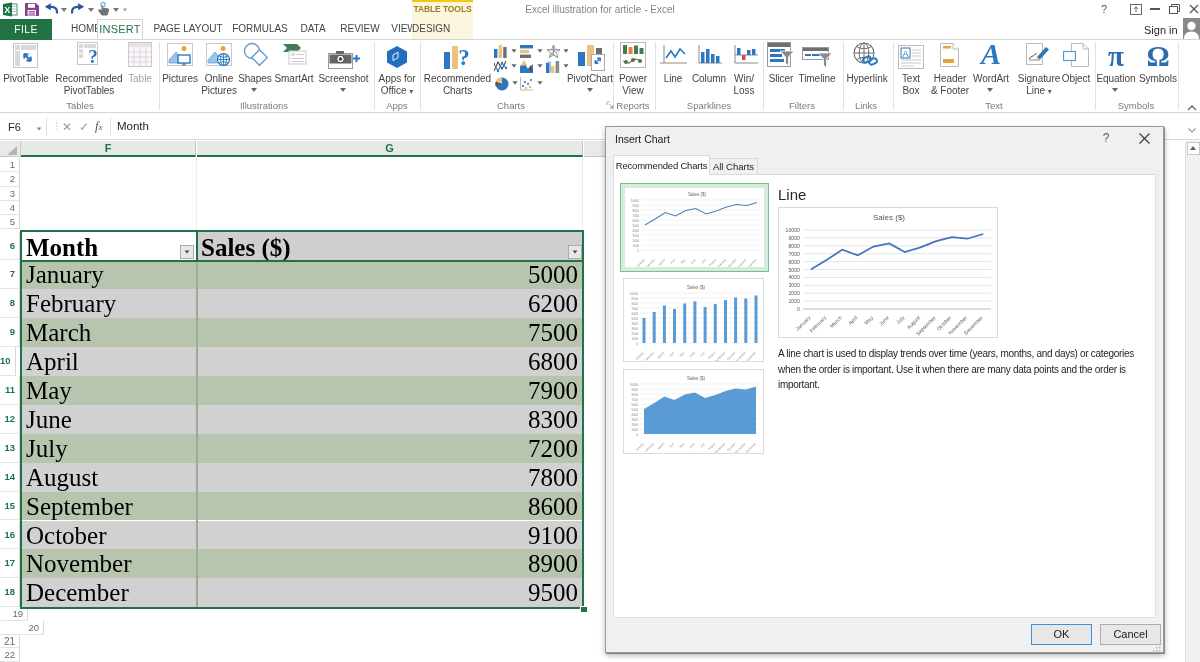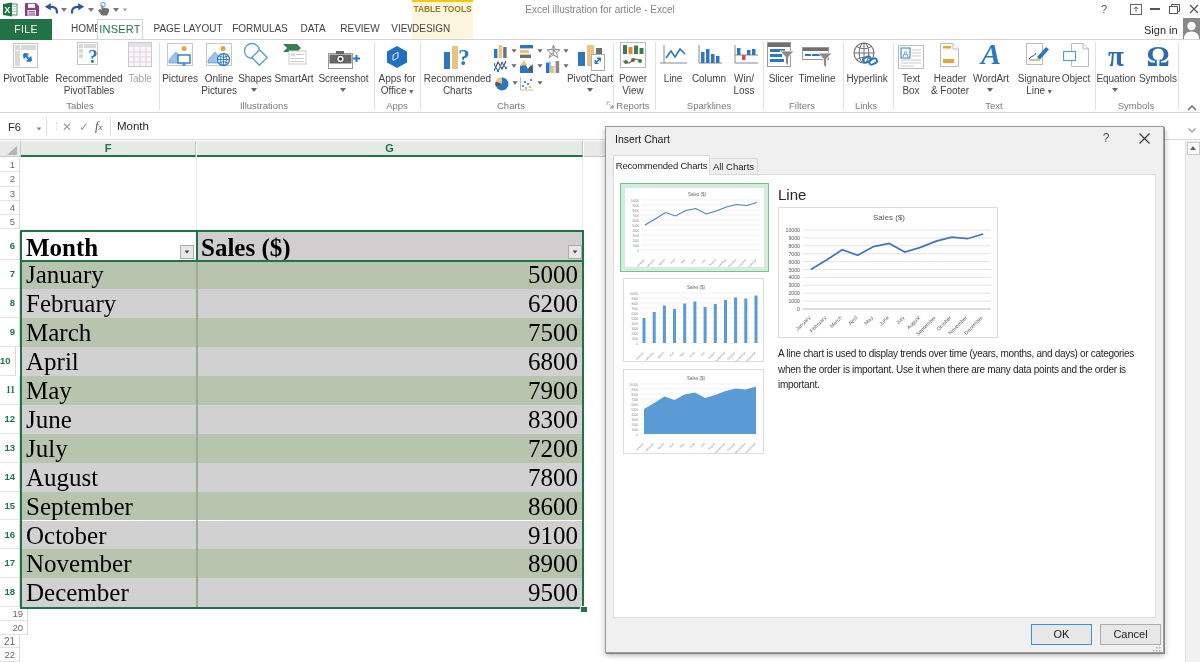--- a/index.html
+++ b/index.html
@@ -360,30 +360,30 @@
 <div class="a" style="left:0;top:158.2px;width:20px;height:14.2px;border-bottom:1px solid #e3e3e3;border-right:1px solid #d8d8d8;box-sizing:border-box;color:#6a6a6a;font-size:9.5px;text-align:right;padding-right:4px;line-height:14px;">1</div>
 <div class="a" style="left:0;top:172.4px;width:20px;height:14.2px;border-bottom:1px solid #e3e3e3;border-right:1px solid #d8d8d8;box-sizing:border-box;color:#6a6a6a;font-size:9.5px;text-align:right;padding-right:4px;line-height:14px;">2</div>
 <div class="a" style="left:0;top:186.6px;width:20px;height:14.2px;border-bottom:1px solid #e3e3e3;border-right:1px solid #d8d8d8;box-sizing:border-box;color:#6a6a6a;font-size:9.5px;text-align:right;padding-right:4px;line-height:14px;">3</div>
 <div class="a" style="left:0;top:200.8px;width:20px;height:14.2px;border-bottom:1px solid #e3e3e3;border-right:1px solid #d8d8d8;box-sizing:border-box;color:#6a6a6a;font-size:9.5px;text-align:right;padding-right:4px;line-height:14px;">4</div>
 <div class="a" style="left:0;top:215.0px;width:20px;height:14.2px;border-bottom:1px solid #e3e3e3;border-right:1px solid #d8d8d8;box-sizing:border-box;color:#6a6a6a;font-size:9.5px;text-align:right;padding-right:4px;line-height:14px;">5</div>
 <div class="a" style="left:0;top:231.5px;width:20px;height:28.9px;border-bottom:1px solid #e3e3e3;border-right:1px solid #d8d8d8;box-sizing:border-box;color:#217346;font-weight:bold;font-size:9.5px;text-align:right;padding-right:4px;line-height:28.9px;">6</div>
 <div class="a" style="left:0;top:260.4px;width:20px;height:28.9px;border-bottom:1px solid #e3e3e3;border-right:1px solid #d8d8d8;box-sizing:border-box;color:#217346;font-weight:bold;font-size:9.5px;text-align:right;padding-right:4px;line-height:28.9px;">7</div>
 <div class="a" style="left:0;top:289.3px;width:20px;height:28.9px;border-bottom:1px solid #e3e3e3;border-right:1px solid #d8d8d8;box-sizing:border-box;color:#217346;font-weight:bold;font-size:9.5px;text-align:right;padding-right:4px;line-height:28.9px;">8</div>
 <div class="a" style="left:0;top:318.2px;width:20px;height:28.9px;border-bottom:1px solid #e3e3e3;border-right:1px solid #d8d8d8;box-sizing:border-box;color:#217346;font-weight:bold;font-size:9.5px;text-align:right;padding-right:4px;line-height:28.9px;">9</div>
 <div class="a" style="left:0;top:347.1px;width:16px;height:28.9px;border-bottom:1px solid #e3e3e3;border-right:1px solid #d8d8d8;box-sizing:border-box;color:#217346;font-weight:bold;font-size:9.5px;text-align:left;line-height:28.9px;">10</div>
-<div class="a" style="left:0;top:376.0px;width:20px;height:28.9px;border-bottom:1px solid #e3e3e3;border-right:1px solid #d8d8d8;box-sizing:border-box;color:#217346;font-weight:bold;font-size:9.5px;text-align:right;padding-right:4px;line-height:28.9px;font-family:Liberation Serif, serif;">11</div>
+<div class="a" style="left:0;top:376.0px;width:20px;height:28.9px;border-bottom:1px solid #e3e3e3;border-right:1px solid #d8d8d8;box-sizing:border-box;color:#217346;font-weight:bold;font-size:9.5px;text-align:right;padding-right:4px;line-height:28.9px;">11</div>
 <div class="a" style="left:0;top:404.9px;width:20px;height:28.9px;border-bottom:1px solid #e3e3e3;border-right:1px solid #d8d8d8;box-sizing:border-box;color:#217346;font-weight:bold;font-size:9.5px;text-align:right;padding-right:4px;line-height:28.9px;">12</div>
 <div class="a" style="left:0;top:433.79999999999995px;width:20px;height:28.9px;border-bottom:1px solid #e3e3e3;border-right:1px solid #d8d8d8;box-sizing:border-box;color:#217346;font-weight:bold;font-size:9.5px;text-align:right;padding-right:4px;line-height:28.9px;">13</div>
 <div class="a" style="left:0;top:462.7px;width:20px;height:28.9px;border-bottom:1px solid #e3e3e3;border-right:1px solid #d8d8d8;box-sizing:border-box;color:#217346;font-weight:bold;font-size:9.5px;text-align:right;padding-right:4px;line-height:28.9px;">14</div>
 <div class="a" style="left:0;top:491.59999999999997px;width:20px;height:28.9px;border-bottom:1px solid #e3e3e3;border-right:1px solid #d8d8d8;box-sizing:border-box;color:#217346;font-weight:bold;font-size:9.5px;text-align:right;padding-right:4px;line-height:28.9px;">15</div>
 <div class="a" style="left:0;top:520.5px;width:20px;height:28.9px;border-bottom:1px solid #e3e3e3;border-right:1px solid #d8d8d8;box-sizing:border-box;color:#217346;font-weight:bold;font-size:9.5px;text-align:right;padding-right:4px;line-height:28.9px;">16</div>
 <div class="a" style="left:0;top:549.4px;width:20px;height:28.9px;border-bottom:1px solid #e3e3e3;border-right:1px solid #d8d8d8;box-sizing:border-box;color:#217346;font-weight:bold;font-size:9.5px;text-align:right;padding-right:4px;line-height:28.9px;">17</div>
 <div class="a" style="left:0;top:578.3px;width:20px;height:28.9px;border-bottom:1px solid #e3e3e3;border-right:1px solid #d8d8d8;box-sizing:border-box;color:#217346;font-weight:bold;font-size:9.5px;text-align:right;padding-right:4px;line-height:28.9px;">18</div>
 <div class="a" style="left:0;top:607.2px;width:28px;height:13.7px;border-bottom:1px solid #e3e3e3;border-right:1px solid #d8d8d8;box-sizing:border-box;color:#6a6a6a;font-size:9.5px;text-align:right;padding-right:4px;line-height:13.5px;">19</div>
-<div class="a" style="left:0;top:620.9000000000001px;width:28px;height:13.7px;border-bottom:1px solid #e3e3e3;border-right:1px solid #d8d8d8;box-sizing:border-box;color:#6a6a6a;font-size:9.5px;text-align:right;padding-right:4px;line-height:13.5px;">20</div>
+<div class="a" style="left:0;top:620.9000000000001px;width:44px;height:13.7px;border-bottom:1px solid #e3e3e3;border-right:1px solid #d8d8d8;box-sizing:border-box;color:#6a6a6a;font-size:9.5px;text-align:right;padding-right:4px;line-height:13.5px;">20</div>
 <div class="a" style="left:0;top:634.6px;width:20px;height:13.7px;border-bottom:1px solid #e3e3e3;border-right:1px solid #d8d8d8;box-sizing:border-box;color:#6a6a6a;font-size:10px;text-align:right;padding-right:4px;line-height:13.5px;">21</div>
 <div class="a" style="left:0;top:648.3000000000001px;width:20px;height:13.7px;border-bottom:1px solid #e3e3e3;border-right:1px solid #d8d8d8;box-sizing:border-box;color:#6a6a6a;font-size:9.5px;text-align:right;padding-right:4px;line-height:13.5px;">22</div>
 <div class="a" style="left:196px;top:158px;width:1px;height:73px;background:#ececec;"></div>
 <div class="a" style="left:582px;top:158px;width:1px;height:73px;background:#ececec;"></div>
 <div class="a" style="left:21px;top:232px;width:175px;height:29px;background:#fff;"></div>
 <div class="a" style="left:197px;top:232px;width:385px;height:29px;background:#d0cece;"></div>
 <div class="a" style="left:21px;top:260.4px;width:561px;height:28.9px;background:#b7c5af;"></div>
 <div class="cellserif" style="left:26px;top:261.4px;line-height:28.9px;">January</div>
 <div class="cellserif" style="left:400px;top:261.4px;width:178px;text-align:right;line-height:28.9px;">5000</div>
 <div class="a" style="left:21px;top:289.3px;width:561px;height:28.9px;background:#d1d1d1;"></div>

